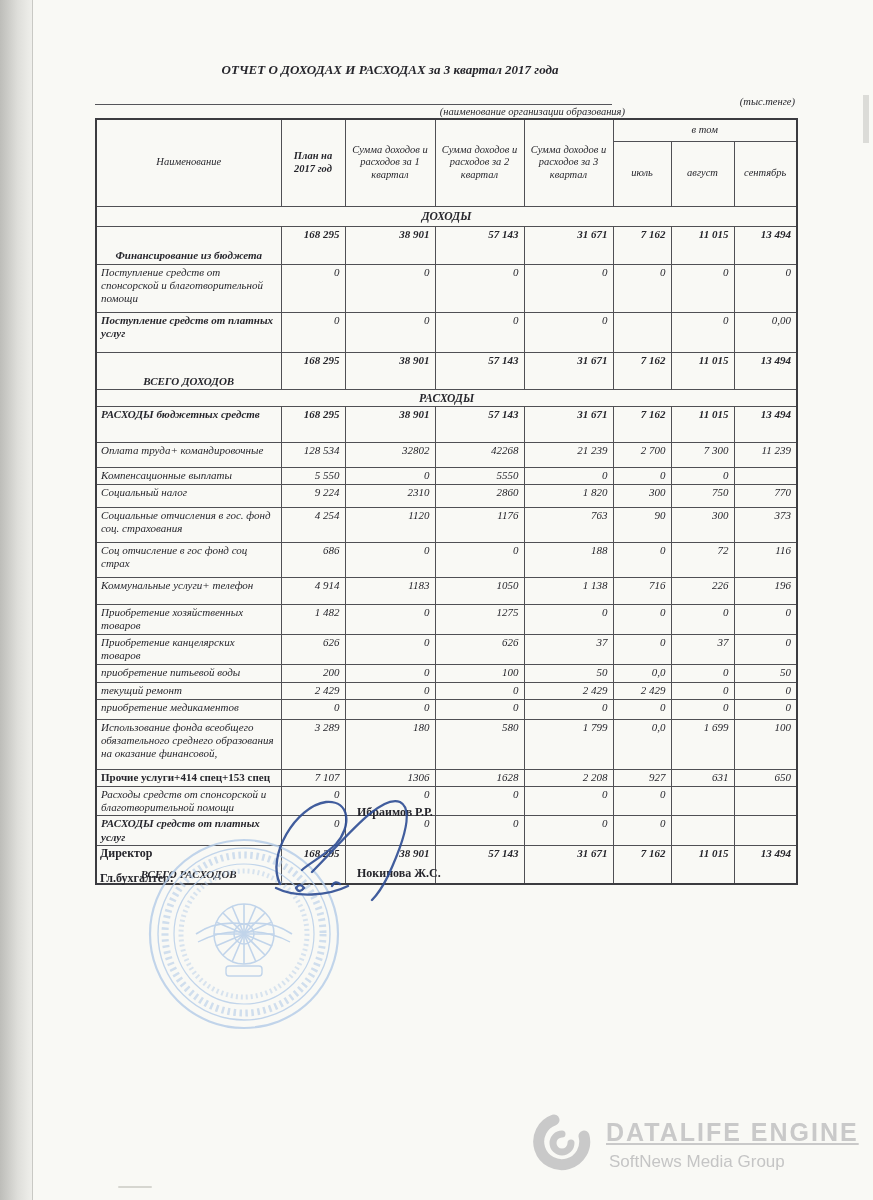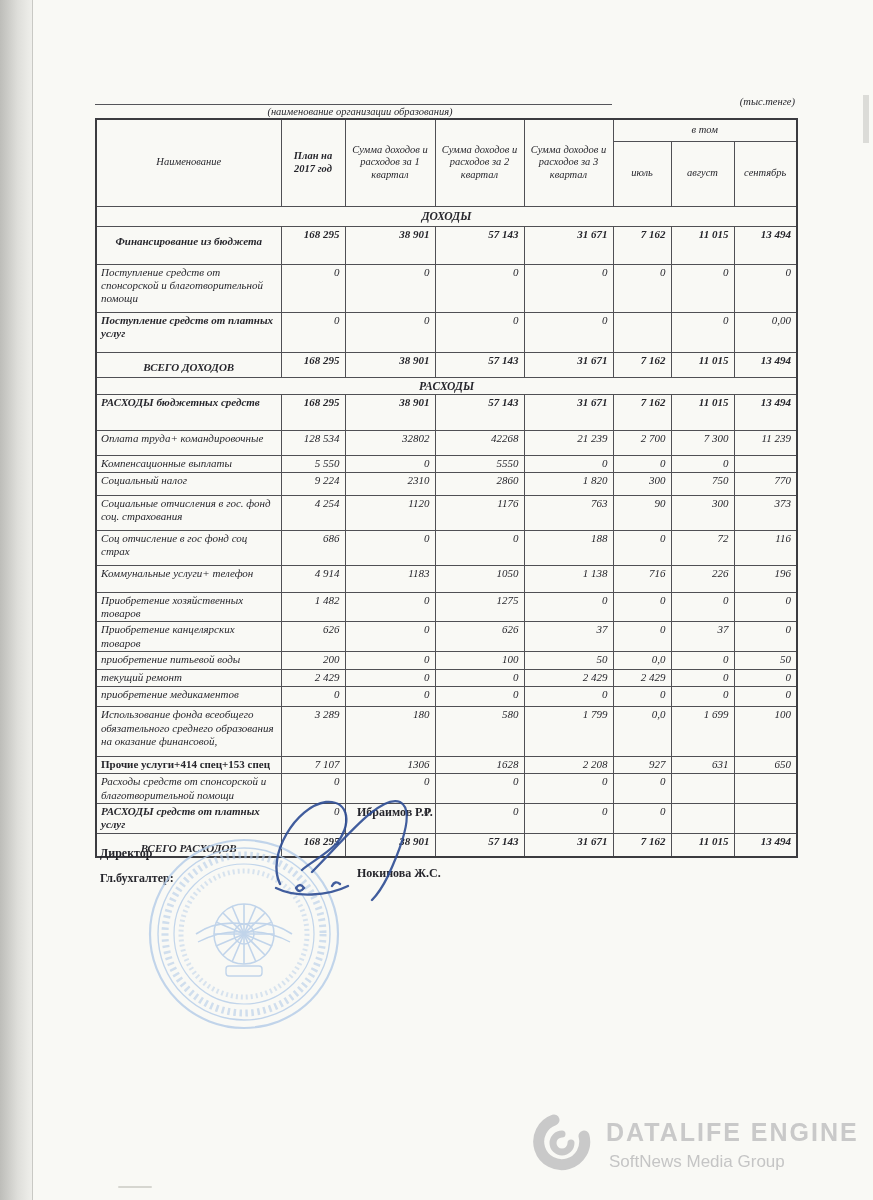--- a/index.html
+++ b/index.html
@@ -11,63 +11,64 @@
   .paper{position:absolute;left:32px;top:0;width:841px;height:1200px;background:#f9f9f5;}
   .paper-edge{position:absolute;left:32px;top:0;width:1px;height:1200px;background:#c9c9c4;}
   .edge-artifact-top{position:absolute;left:863px;top:95px;width:6px;height:48px;background:#dcdcd8;}
   .smudge-bottom{position:absolute;left:118px;top:1186px;width:34px;height:2px;background:#d6d6d0;border-radius:2px;}
 
   .t1{position:absolute;left:50px;top:62px;width:680px;text-align:center;
       font-size:13px;font-weight:bold;font-style:italic;}
   .t2{position:absolute;left:95px;top:84px;width:700px;text-align:center;
       font-size:12.5px;font-weight:bold;font-style:italic;}
   .name-line{position:absolute;left:95px;top:104px;width:517px;height:1px;background:#55555a;}
-  .caption{position:absolute;left:95px;top:106px;width:530px;text-align:center;
+  .caption{position:absolute;left:95px;top:106px;width:530px;text-align:right;
            font-size:10.5px;font-style:italic;}
   .units{position:absolute;left:640px;top:96px;width:155px;text-align:right;
          font-size:10.5px;font-style:italic;}
 
   table.rep{position:absolute;left:95px;top:118px;width:701px;border-collapse:collapse;
             table-layout:fixed;font-size:11px;line-height:1.22;}
   table.rep{border:2px solid #3c3c40;}
   table.rep td,table.rep th{border:1px solid #505054;overflow:hidden;}
   table.rep thead th{font-style:italic;font-weight:normal;font-size:10.5px;
                      vertical-align:middle;text-align:center;padding:2px 3px;}
   table.rep thead th.plan{font-weight:bold;}
   td.sec{text-align:center;font-weight:bold;font-style:italic;vertical-align:middle;font-size:11.5px;margin-left:32px;}
   td.lbl{text-align:left;vertical-align:top;padding:1px 4px;font-style:italic;}
-  td.lbl.bic{text-align:center;font-weight:bold;padding-top:8px;}
+  td.lbl.bic{text-align:center;font-weight:bold;padding-top:22px;}
   td.lbl.bi{font-weight:bold;}
   td.lbl.br{font-weight:bold;font-style:normal;}
   td.num{text-align:right;vertical-align:top;padding:1px 5px 0 2px;font-style:italic;}
   td.num.vb{font-weight:bold;}
 
   .sig-label{position:absolute;font-size:12px;font-weight:bold;}
   .sig-name{position:absolute;font-size:12px;font-weight:bold;}
 
   .stamp{position:absolute;left:146px;top:836px;opacity:0.8;}
   .signature{position:absolute;left:252px;top:792px;}
 
   .watermark{position:absolute;left:532px;top:1112px;width:335px;height:72px;}
   .wm-mark{position:absolute;left:0;top:0;}
   .wm-text{position:absolute;left:74px;top:6px;font-family:"Liberation Sans","DejaVu Sans",sans-serif;
-           font-size:25px;font-weight:bold;letter-spacing:2px;color:#c9c9c9;text-transform:uppercase;}
+           font-size:25px;font-weight:bold;letter-spacing:2px;color:#c9c9c9;text-transform:uppercase;text-decoration:underline;}
   .wm-sub{position:absolute;left:77px;top:40px;font-family:"Liberation Sans","DejaVu Sans",sans-serif;
           font-size:17px;color:#c5c5c5;}
 </style>
 </head>
 <body>
 
 <div class="stage">
   <div class="paper"></div>
   <div class="edge-band"></div>
   <div class="paper-edge"></div>
   <div class="edge-artifact-top"></div>
   <div class="smudge-bottom"></div>
 
+  <div class="t1">ОТЧЕТ О ДОХОДАХ И РАСХОДАХ за 3 квартал 2017 года</div>
   <div class="name-line"></div>
   <div class="caption">(наименование организации образования)</div>
   <div class="units">(тыс.тенге)</div>
 
   <table class="rep">
     <colgroup>
       <col style="width:185px">
         <col style="width:64px">
         <col style="width:90px">
       <col style="width:89px">

